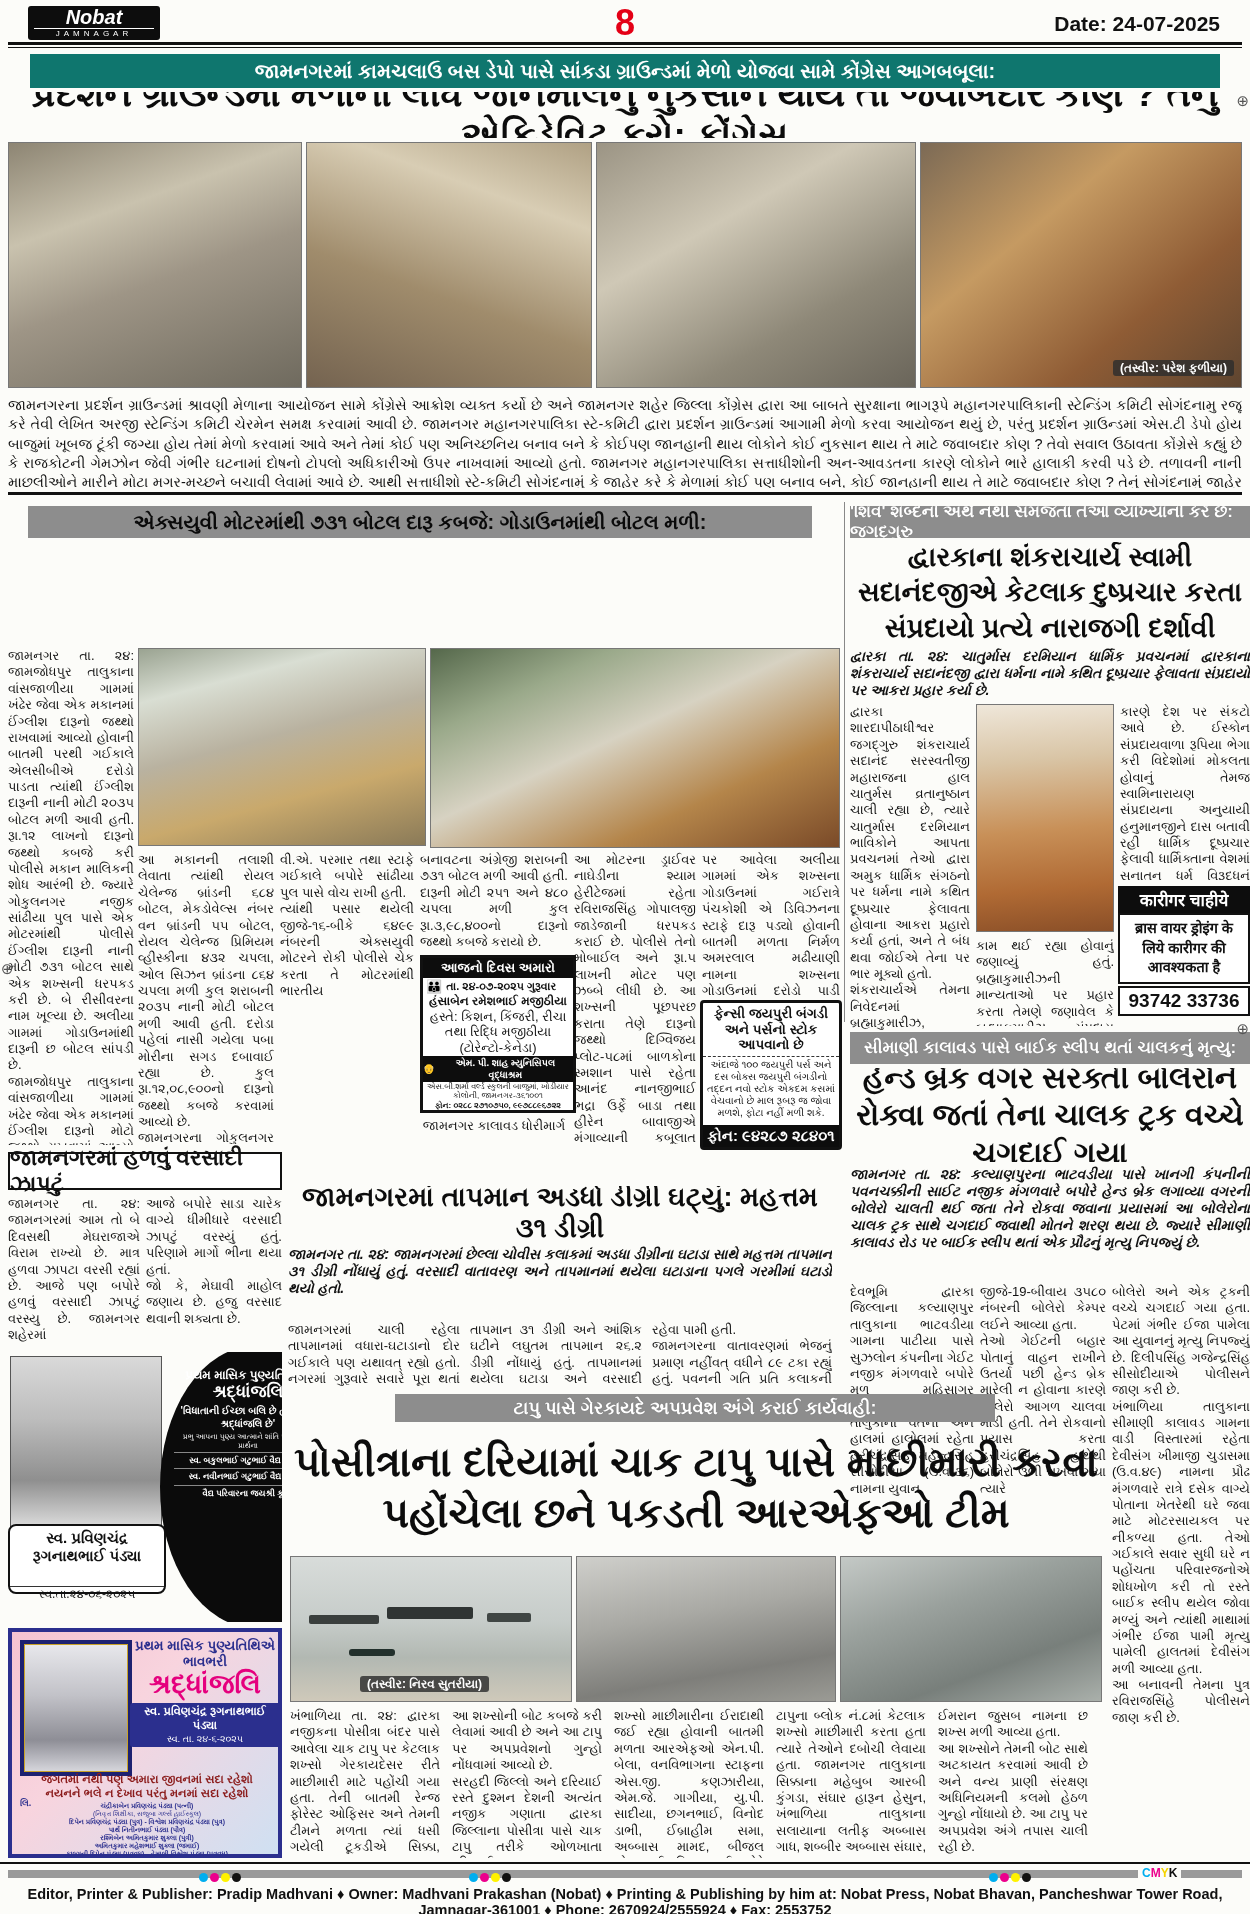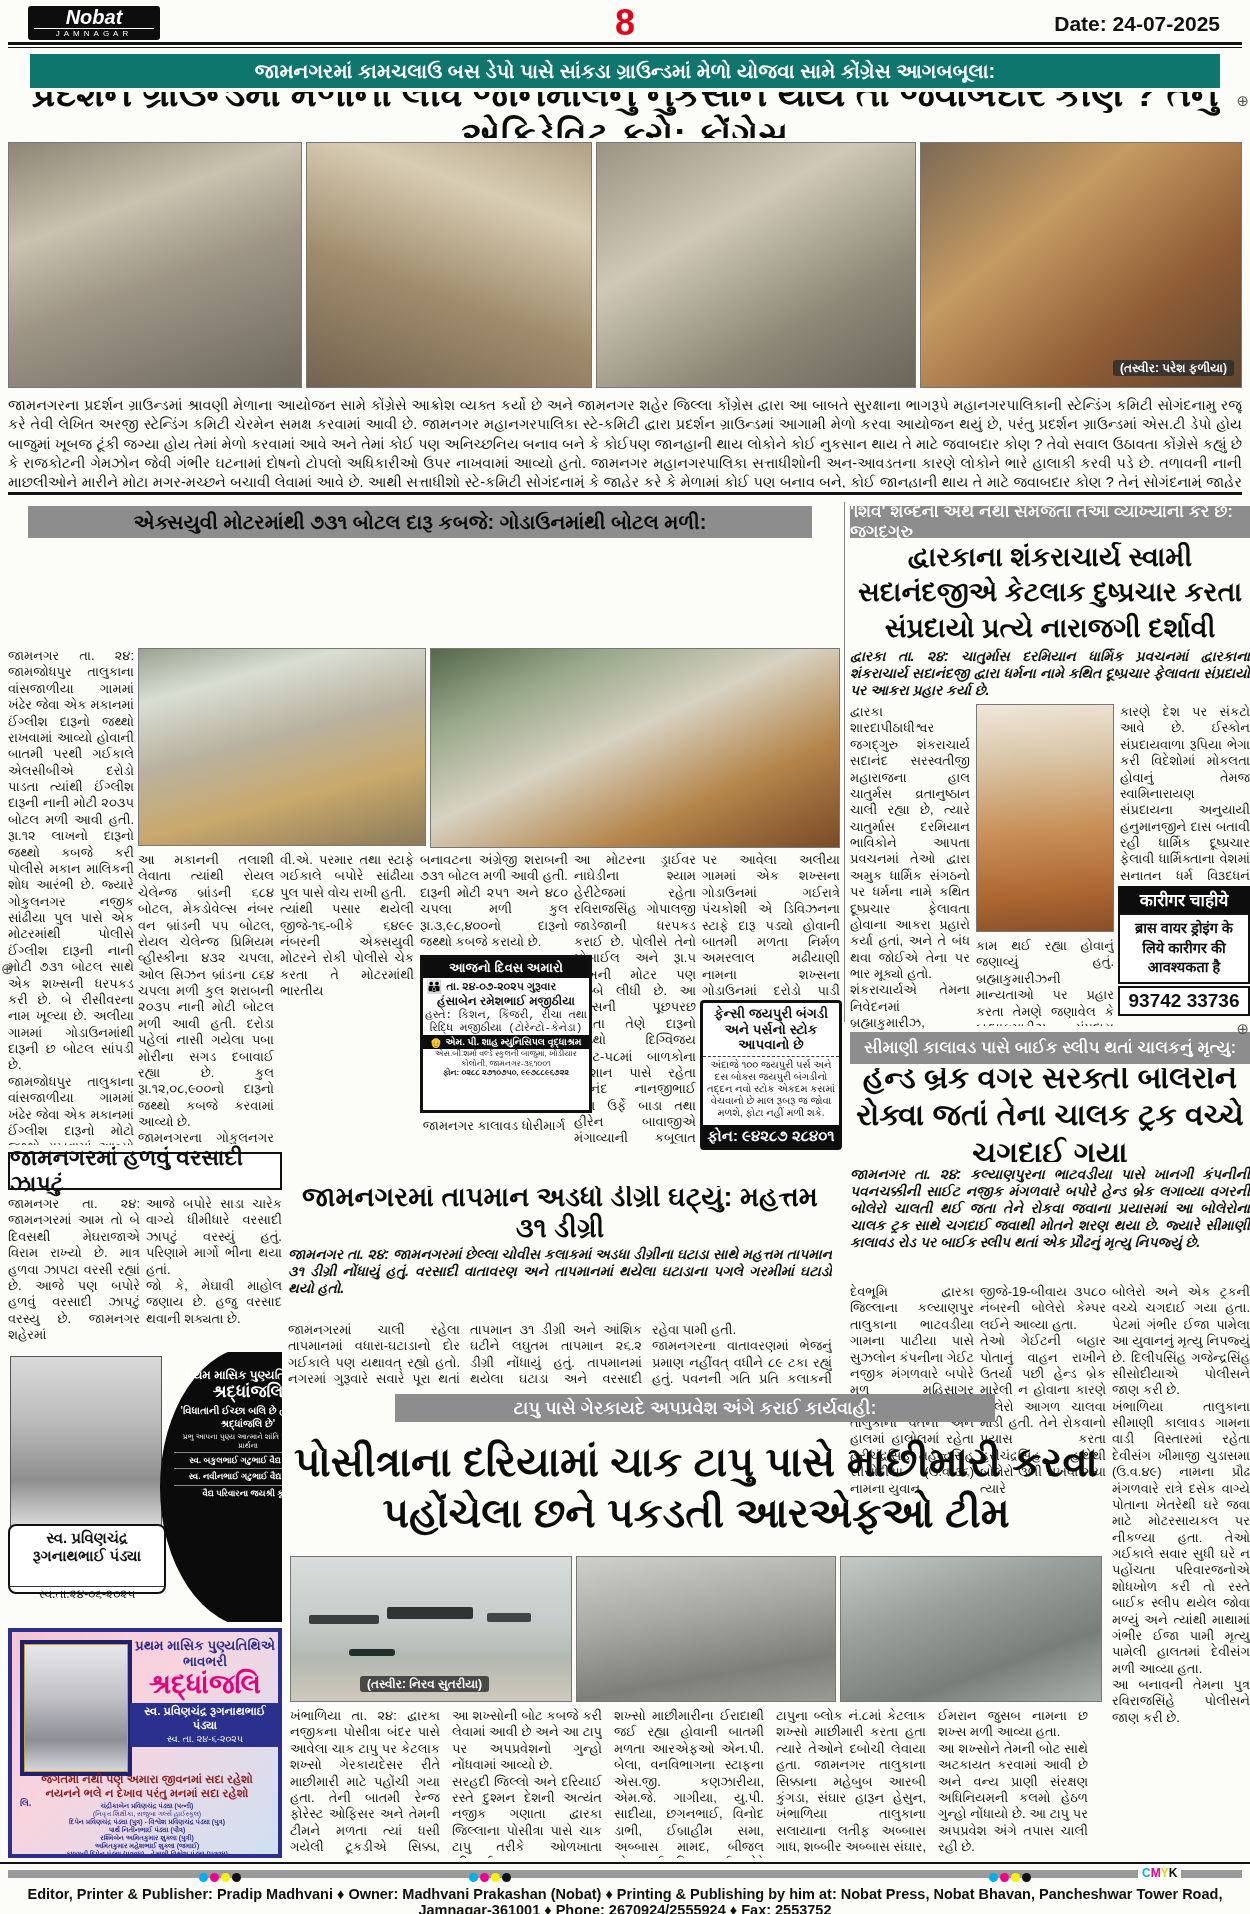--- a/index.html
+++ b/index.html
@@ -57,31 +57,31 @@
 
   <div class="abs body-txt" style="left:138px;top:852px;width:136px;height:292px;">આ મકાનની તલાશી લેવાતા ત્યાંથી રોયલ ચેલેન્જ બ્રાંડની ૬૮૪ બોટલ, મેકડોવેલ્સ નંબર વન બ્રાંડની ૫૫ બોટલ, રોયલ ચેલેન્જ પ્રિમિયમ વ્હીસ્કીના ૪૩૨ ચપલા, ઓલ સિઝન બ્રાંડના ૮૬૪ ચપલા મળી કુલ શરાબની ૨૦૩૫ નાની મોટી બોટલ મળી આવી હતી. દરોડા પહેલાં નાસી ગયેલા પબા મોરીના સગડ દબાવાઈ રહ્યા છે. કુલ રૂા.૧૨,૦૮,૯૦૦નો દારૂનો જથ્થો કબજે કરવામાં આવ્યો છે.
 જામનગરના ગોકુલનગર નજીકના સાંઢીયા પુલ પાસે એક મોટરમાં ઈંગ્લીશ દારૂની હેરાફેરી થઈ રહી હોવાની બાતમી સિટી સી ડિવિઝનના મહાવીરસિંહ, વનરાજ ખવડ, રાજેશ બચવારને મળતા પીઆઈ એન.બી. ડાભીને વાકેફ કરાયા પછી પીએસઆઈ</div>
   <div class="abs body-txt" style="left:280px;top:852px;width:134px;height:292px;">વી.એ. પરમાર તથા સ્ટાફે ગઈકાલે બપોરે સાંઢીયા પુલ પાસે વોચ રાખી હતી.
 ત્યાંથી પસાર થયેલી જીજે-૧૬-બીકે ૬૪૯૯ નંબરની એક્સયુવી મોટરને રોકી પોલીસે ચેક કરતા તે મોટરમાંથી ભારતીય</div>
   <div class="abs body-txt" style="left:420px;top:852px;width:148px;height:98px;">બનાવટના અંગ્રેજી શરાબની ૭૩૧ બોટલ મળી આવી હતી. દારૂની મોટી ૨૫૧ અને ૪૮૦ ચપલા મળી કુલ રૂા.૩,૯૮,૪૦૦નો દારૂનો જથ્થો કબજે કરાયો છે.</div>
   <div class="abs body-txt center" style="left:420px;top:1118px;width:148px;height:26px;white-space:normal;">જામનગર કાલાવડ ધોરીમાર્ગ</div>
   <div class="abs body-txt" style="left:574px;top:852px;width:122px;height:292px;">આ મોટરના ડ્રાઈવર નાઘેડીના શ્યામ હેરીટેજમાં રહેતા રવિરાજસિંહ ગોપાલજી જાડેજાની ધરપકડ કરાઈ છે. પોલીસે તેનો મોબાઈલ અને રૂા.૫ લાખની મોટર પણ ઝબ્બે લીધી છે. આ શખ્સની પૂછપરછ કરાતા તેણે દારૂનો જથ્થો દિગ્વિજય પ્લોટ-૫૮માં બાળકોના સ્મશાન પાસે રહેતા આનંદ નાનજીભાઈ ભદ્રા ઉર્ફે બાડા તથા હીરેન બાવાજીએ મંગાવ્યાની કબૂલાત કરી છે. ત્રણેય સામે ગુન્હો નોંધવામાં આવ્યો છે.</div>
   <div class="abs body-txt" style="left:702px;top:852px;width:138px;height:144px;">પર આવેલા અલીયા ગામમાં એક શખ્સના ગોડાઉનમાં ગઈરાત્રે પંચકોશી એ ડિવિઝનના સ્ટાફે દારૂ પડ્યો હોવાની બાતમી મળતા નિર્મળ અમરલાલ મઢીયાણી નામના શખ્સના ગોડાઉનમાં દરોડો પાડી ઈંગ્લીશ દારૂની છ બોટલ કબજે કરી છે. દરોડા પહેલાં નિર્મળ નાસી ગયો હતો.</div>
 
-  <div class="abs boxed" style="left:420px;top:955px;width:172px;height:158px;border-width:3px;padding:0;">
+  <div class="abs boxed" style="left:420px;top:955px;width:156px;height:158px;border-width:3px;padding:0;">
     <div style="background:#0d0d0d;color:#fff;font-weight:bold;font-size:13px;text-align:center;padding:2px 0;">આજનો દિવસ અમારો</div>
     <div style="display:flex;align-items:center;gap:4px;padding:1px 3px;">
       <span style="font-size:13px;">👪</span>
       <span style="font-size:11px;font-weight:bold;">
         <span>તા. ૨૪-૦૭-૨૦૨૫</span>
         <span>ગુરૂવાર</span>
       </span>
     </div>
     <div class="center" style="font-size:12px;font-weight:bold;line-height:1.15;">હંસાબેન રમેશભાઈ મજીઠીયા</div>
-    <div class="center" style="font-size:11px;line-height:1.2;padding:0 2px;font-family:Liberation Mono, monospace;">હસ્તે: કિશન, કિંજરી, રીચા તથા રિદ્ધિ મજીઠીયા (ટોરેન્ટો-કેનેડા)</div>
+    <div class="center" style="font-size:13px;line-height:1.2;padding:0 2px;">હસ્તે: કિશન, કિંજરી, રીચા તથા રિદ્ધિ મજીઠીયા (ટોરેન્ટો-કેનેડા)</div>
     <div style="background:#0d0d0d;color:#fff;font-weight:bold;font-size:9.5px;text-align:center;padding:1px 0;display:flex;align-items:center;justify-content:center;gap:3px;">
       <span>👴</span>
       <span>એમ. પી. શાહ મ્યુનિસિપલ વૃદ્ધાશ્રમ</span>
     </div>
     <div class="center" style="font-size:8px;line-height:1.2;">એસ.બી.શર્મા વર્લ્ડ સ્કુલની બાજુમાં, ખોડીયાર કોલોની, જામનગર-૩૬૧૦૦૧</div>
     <div class="center" style="font-size:8px;font-weight:bold;">ફોન: ૦૨૮૮ ૨૭૧૦૭૫૦, ૯૯૭૮૮૯૬૭૨૨</div>
   </div>
 
   <div class="abs boxed" style="left:700px;top:1000px;width:142px;height:150px;border-width:3px;border-radius:4px;">
     <div class="center" style="font-size:13.5px;font-weight:bold;line-height:1.15;border-bottom:1px dashed #333;padding:3px 2px;">ફેન્સી જયપુરી બંગડી અને પર્સનો સ્ટોક આપવાનો છે</div>

